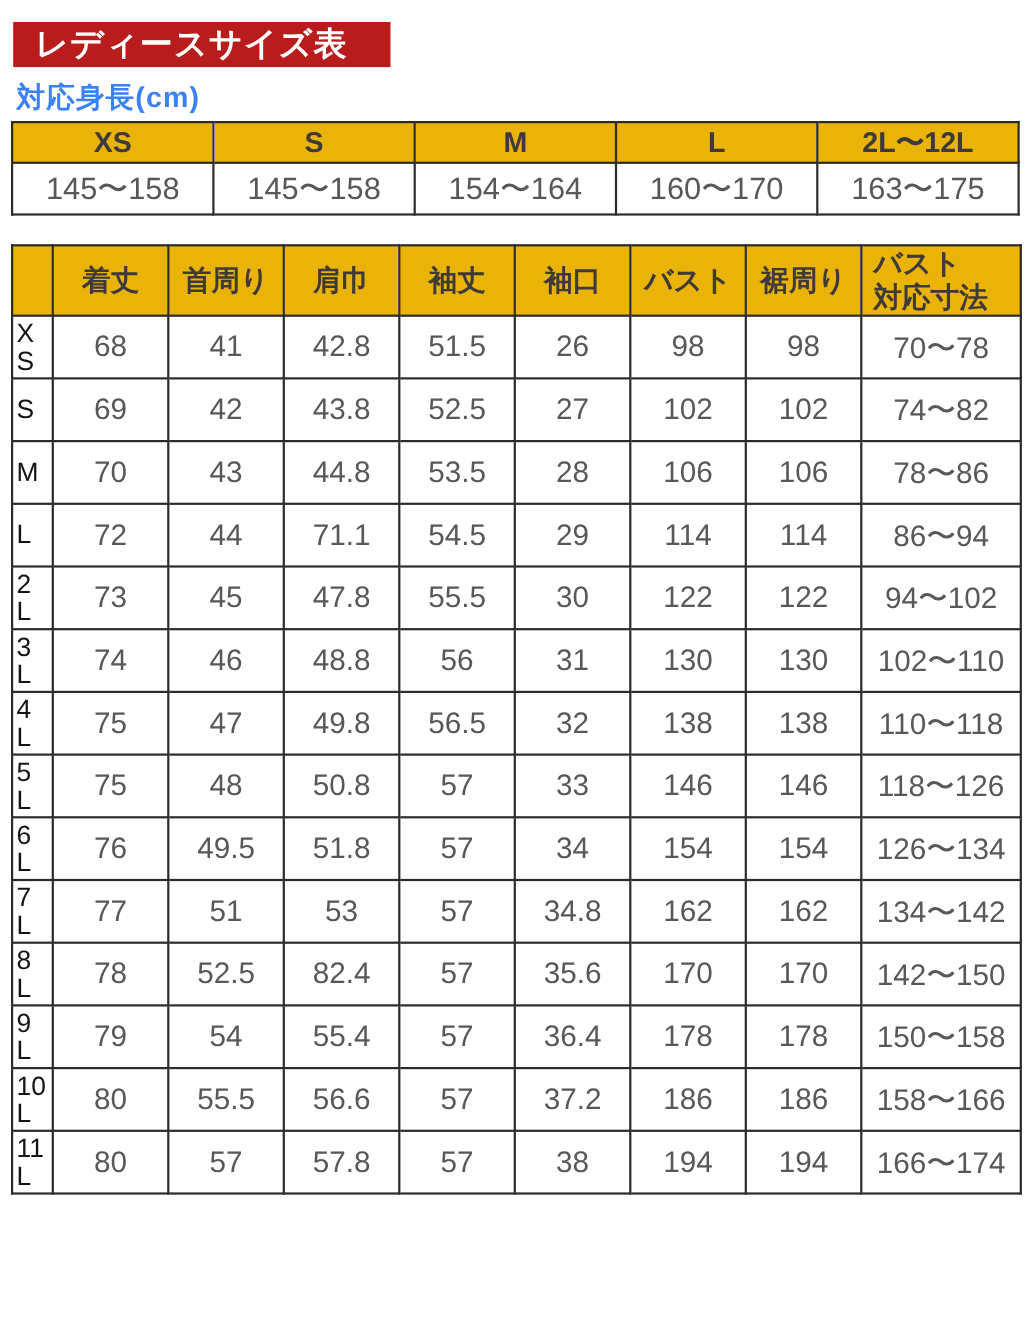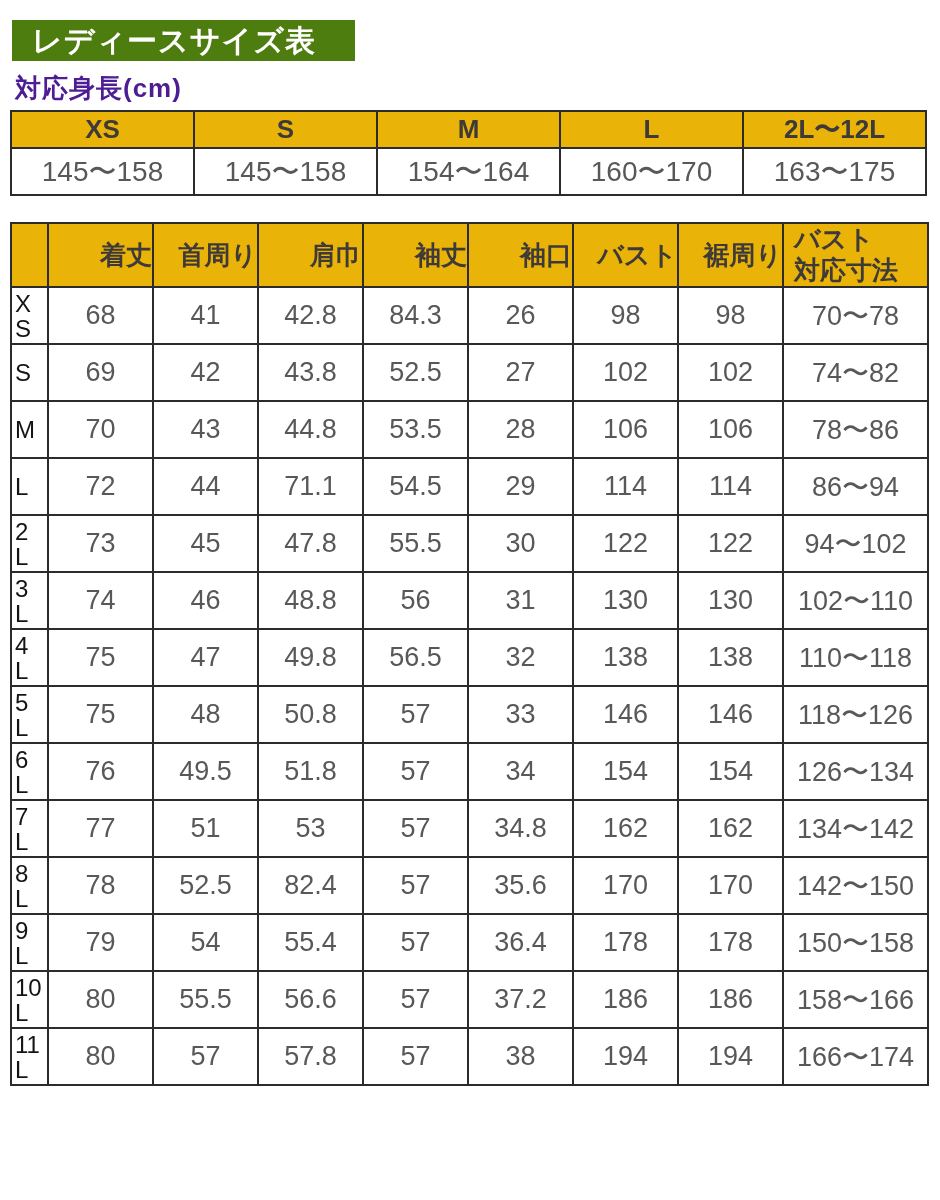--- a/index.html
+++ b/index.html
@@ -14,37 +14,37 @@
     height: 1200px;
     background: #ffffff;
     overflow: hidden;
   }
   .title-bar {
     position: absolute;
     left: 12px;
     top: 20px;
     width: 343px;
     height: 41px;
-    background: #4d7c0f;
+    background: #b91c1c;
     color: #ffffff;
     font-size: 30px;
     font-weight: bold;
     line-height: 41px;
     padding-left: 20px;
     letter-spacing: 1px;
     box-sizing: border-box;
     white-space: nowrap;
   }
   .subtitle {
     position: absolute;
     left: 15px;
     top: 71px;
     font-size: 26px;
     font-weight: bold;
-    color: #4c1d95;
+    color: #3b82f6;
     letter-spacing: 1px;
   }
   table {
     position: absolute;
     border-collapse: collapse;
     table-layout: fixed;
   }
   th, td {
     border: 2px solid #2b2b2b;
     padding: 0;
@@ -75,21 +75,21 @@
   }
   
   .size-table {
     left: 10px;
     top: 222px;
     width: 917px;
   }
   .size-table th.col-header {
     height: 62px;
     font-size: 26px;
-    text-align: right;
+    text-align: center;
     white-space: pre-line;
     line-height: 31px;
   }
   .size-table th.col-header.align-left {
     text-align: left;
     padding-left: 10px;
   }
   .size-table th.corner {
     height: 62px;
   }
@@ -178,21 +178,21 @@
     </thead>
     <tbody id="size-body">
         <tr>
           <td class="size-label">
             <span class="stack-line">X</span>
             <span class="stack-line">S</span>
           </td>
           <td>68</td>
           <td>41</td>
           <td>42.8</td>
-          <td>84.3</td>
+          <td>51.5</td>
           <td>26</td>
           <td>98</td>
           <td>98</td>
           <td>70〜78</td>
         </tr>
         <tr>
           <td class="size-label">S</td>
           <td>69</td>
           <td>42</td>
           <td>43.8</td>

